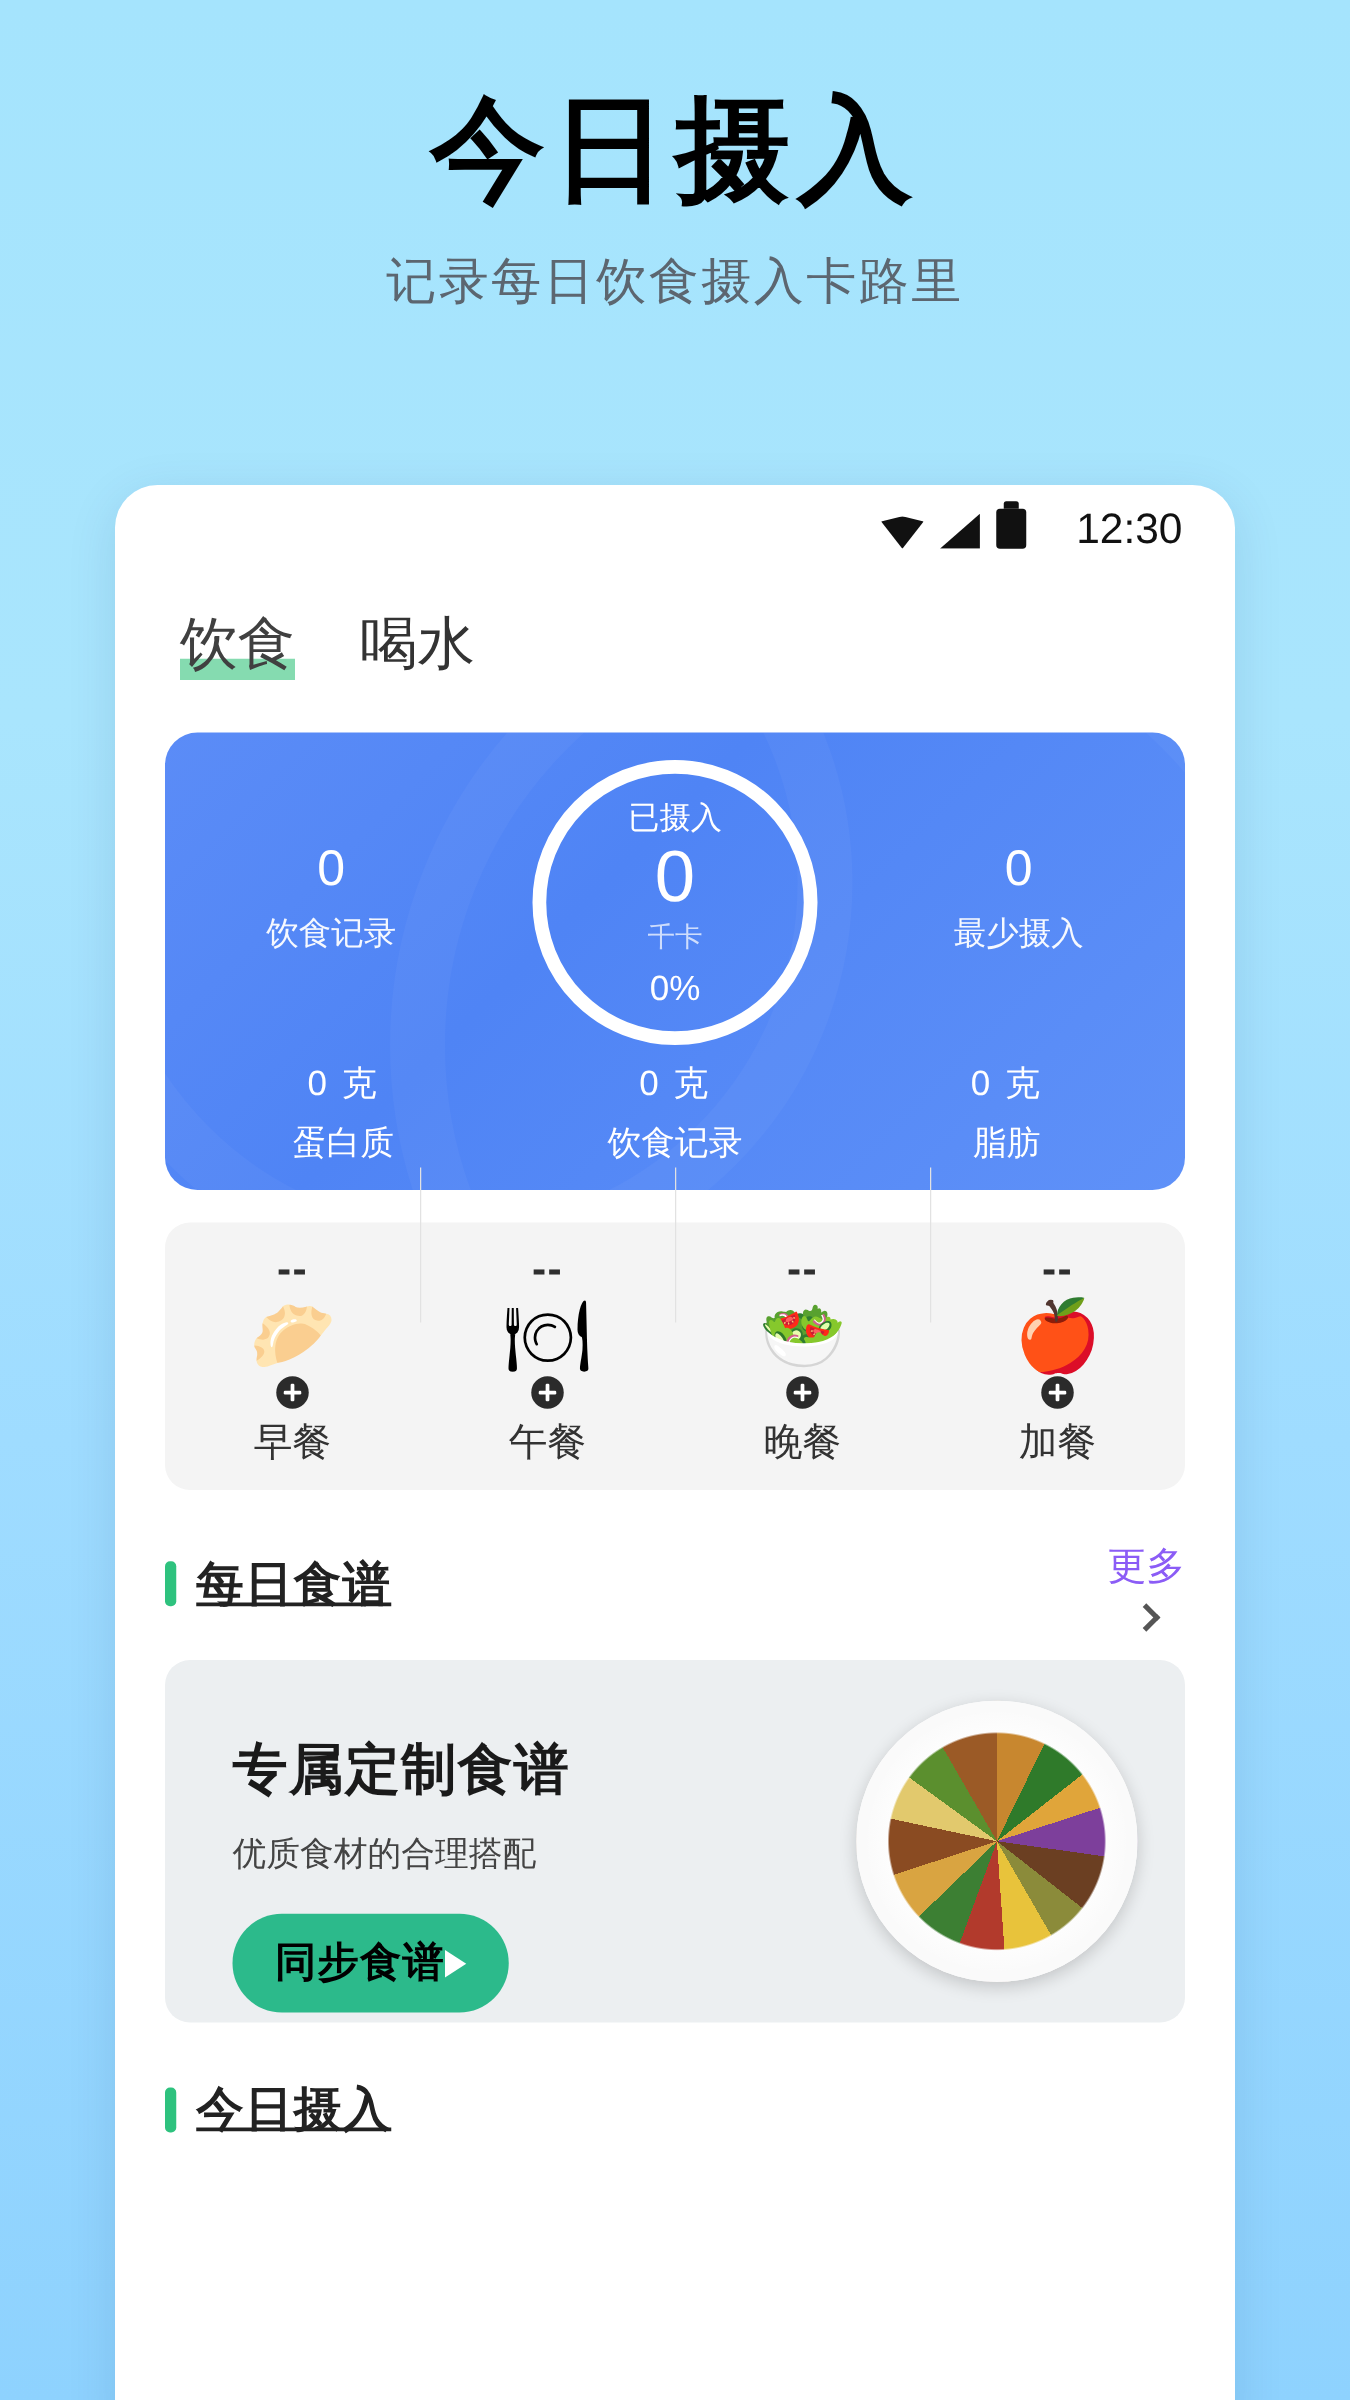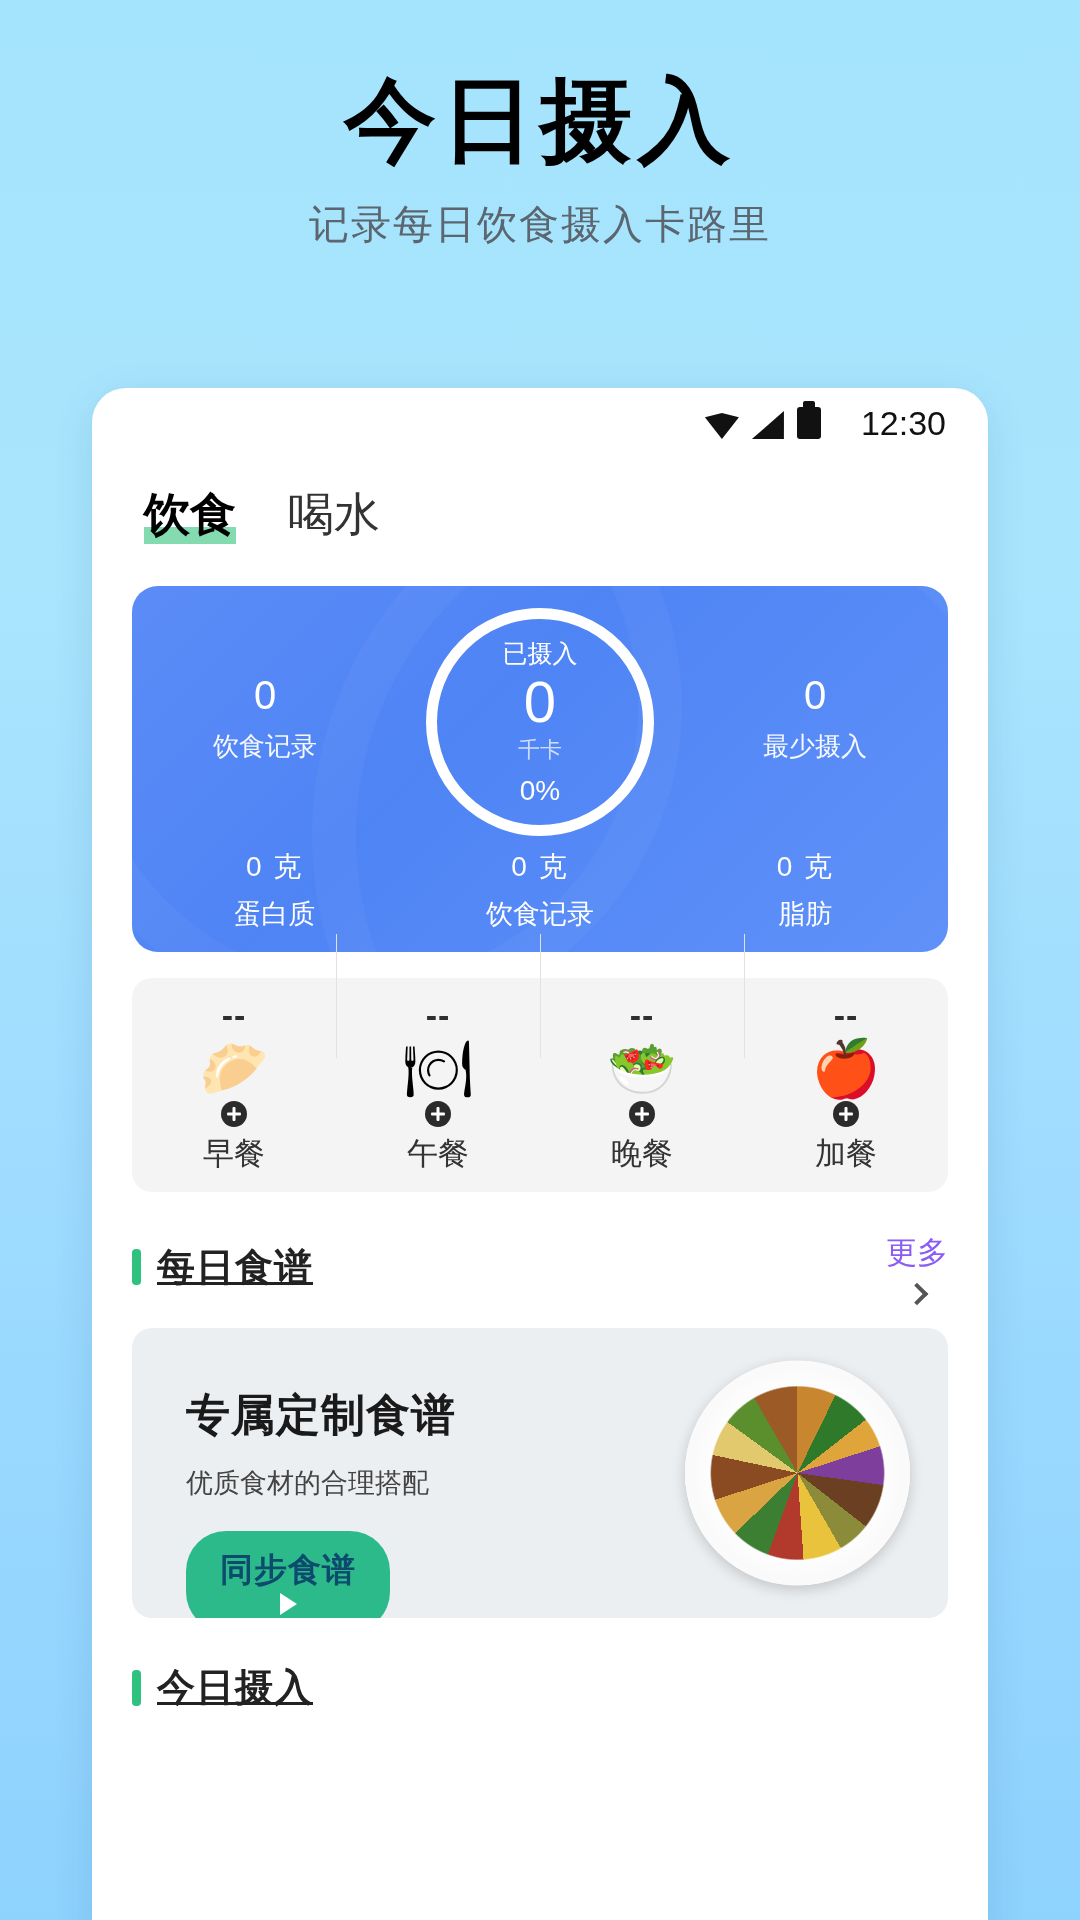--- a/index.html
+++ b/index.html
@@ -54,21 +54,21 @@
     position:relative;
   }
   .ico-batt::before{
     content:""; position:absolute; top:-6px; left:6px;
     width:12px; height:6px; background:#111; border-radius:2px 2px 0 0;
   }
   .sb-time { font-size:34px; color:#111; margin-left:14px; letter-spacing:0px; }
 
   
   .tabs { display:flex; align-items:flex-end; gap:52px; padding:26px 0 0 52px; }
-  .tab { position:relative; font-size:46px; color:#000000; font-weight:bold; padding-bottom:4px; }
+  .tab { position:relative; font-size:46px; color:#404040; font-weight:normal; padding-bottom:4px; }
   .tab.inactive { font-weight:normal; color:#333; }
   .tab.active::after {
     content:""; position:absolute; left:0; right:0; bottom:6px;
     height:17px; background:#85dbb0; z-index:-1;
   }
   .tab.active { z-index:1; }
 
   
   .blue-card {
     position:relative;
@@ -157,22 +157,22 @@
   .recipe {
     position:relative;
     margin:26px 40px 16px 40px; height:290px;
     background:#eceff1; border-radius:20px; overflow:hidden;
   }
   .recipe-txt { padding:58px 0 0 54px; width:480px; }
   .recipe-title { font-size:44px; font-weight:bold; color:#1a1a1a; letter-spacing:1px; }
   .recipe-sub { font-size:27px; color:#444; margin-top:20px; }
   .recipe-btn {
     margin-top:30px; display:inline-flex; align-items:center; gap:0;
-    background:#2cba8b; color:#0c4a6e; border-radius:40px;
-    padding:17px 34px; font-size:33px; font-weight:bold; letter-spacing:1px;flex-direction:column;
+    background:#2cba8b; color:#000000; border-radius:40px;
+    padding:17px 34px; font-size:33px; font-weight:bold; letter-spacing:1px;
   }
   .tri { width:0;height:0;border-left:17px solid #fff;border-top:11px solid transparent;border-bottom:11px solid transparent; }
 
   .bowl {
     position:absolute; right:38px; top:50%; transform:translateY(-50%);
     width:225px; height:225px; border-radius:50%;
     background:
       radial-gradient(circle at 50% 50%, rgba(0,0,0,0) 54%, #fdfdfd 55%, #f2f2f2 100%),
       conic-gradient(from 0deg,
         #c8872f 0deg 26deg, #2f7a2a 26deg 52deg, #e0a53a 52deg 72deg,

